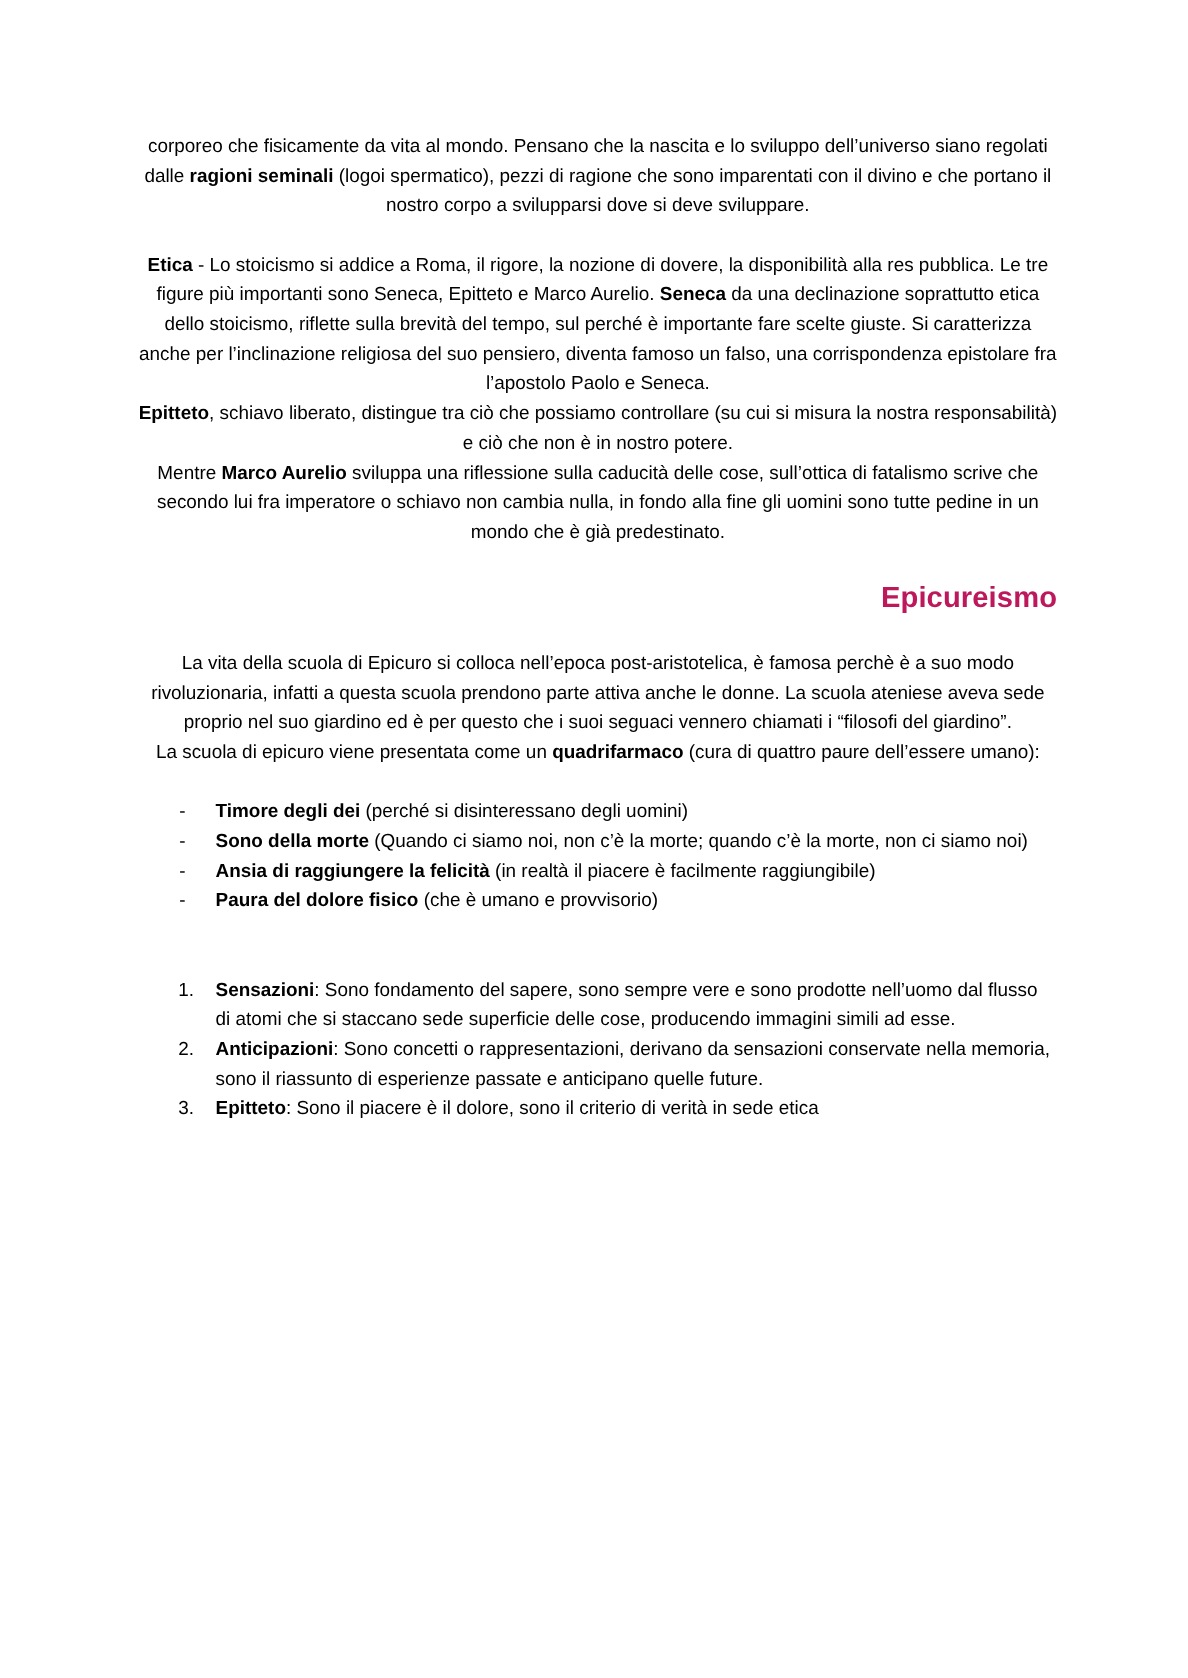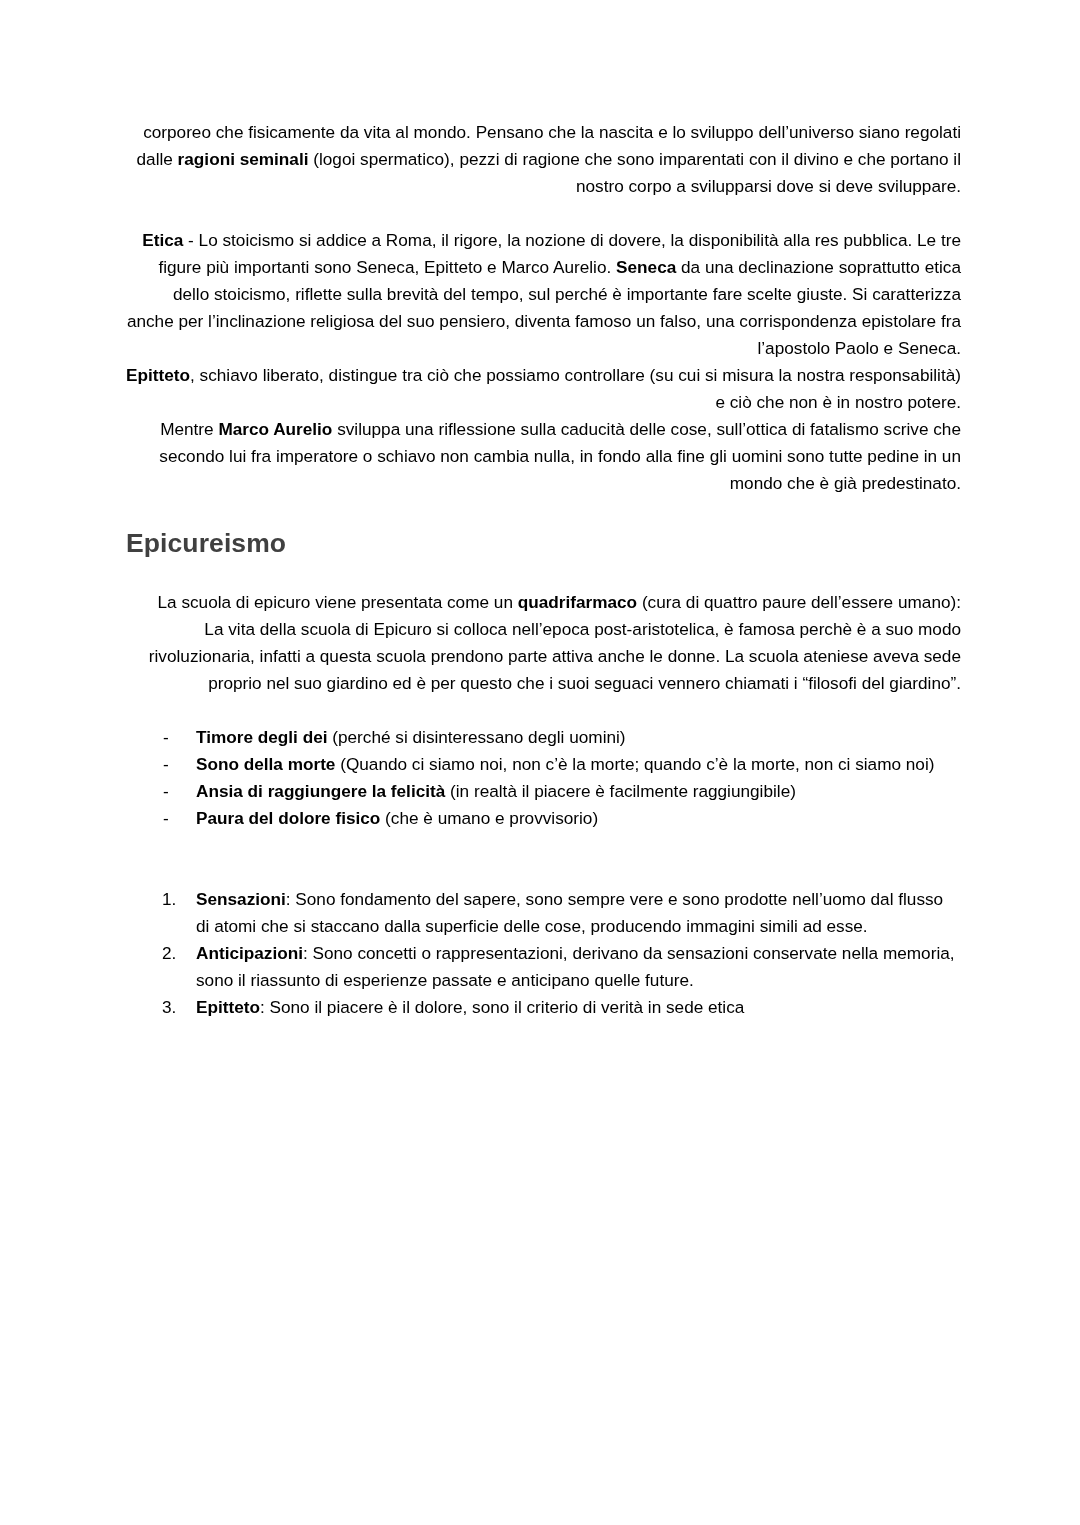--- a/index.html
+++ b/index.html
@@ -24,33 +24,33 @@
     position: absolute;
     left: 126px;
     top: 119px;
     width: 835px;
   }
   p.body {
     margin: 0;
     font-size: 17.2px;
     line-height: 27px;
     color: #000000;
-    text-align: right;
+    text-align: center;
     font-weight: 400;
   }
   .blockgap {
     height: 27px;
   }
   h1.section-title {
     margin: 0;
     font-size: 26.5px;
     line-height: 40px;
     font-weight: bold;
-    text-align: left;
-    color: #404040;
+    text-align: right;
+    color: #be185d;
     letter-spacing: 0.1px;
   }
   .title-space-before { height: 26px; }
   .title-space-after { height: 26px; }
 
   ul.dash-list {
     list-style: none;
     margin: 0;
     padding: 0;
   }
@@ -112,38 +112,38 @@
     <p class="body"><b>Epitteto</b><span>, schiavo liberato, distingue tra ciò che possiamo controllare (su cui si misura la nostra responsabilità) e ciò che non è in nostro potere.</span></p>
 
     <p class="body"><span>Mentre </span><b>Marco Aurelio</b><span> sviluppa una riflessione sulla caducità delle cose, sull’ottica di fatalismo scrive che secondo lui fra imperatore o schiavo non cambia nulla, in fondo alla fine gli uomini sono tutte pedine in un mondo che è già predestinato.</span></p>
 
     <div class="title-space-before"></div>
 
     <h1 class="section-title">Epicureismo</h1>
 
     <div class="title-space-after"></div>
 
+    <p class="body">La vita della scuola di Epicuro si colloca nell’epoca post-aristotelica, è famosa perchè è a suo modo rivoluzionaria, infatti a questa scuola prendono parte attiva anche le donne. La scuola ateniese aveva sede proprio nel suo giardino ed è per questo che i suoi seguaci vennero chiamati i “filosofi del giardino”.</p>
+
     <p class="body"><span>La scuola di epicuro viene presentata come un </span><b>quadrifarmaco</b><span> (cura di quattro paure dell’essere umano):</span></p>
-
-    <p class="body">La vita della scuola di Epicuro si colloca nell’epoca post-aristotelica, è famosa perchè è a suo modo rivoluzionaria, infatti a questa scuola prendono parte attiva anche le donne. La scuola ateniese aveva sede proprio nel suo giardino ed è per questo che i suoi seguaci vennero chiamati i “filosofi del giardino”.</p>
 
     <div class="blockgap"></div>
 
     <ul class="dash-list">
       <li><span class="dash-marker">-</span><b>Timore degli dei</b><span> (perché si disinteressano degli uomini)</span></li>
       <li><span class="dash-marker">-</span><b>Sono della morte</b><span> (Quando ci siamo noi, non c’è la morte; quando c’è la morte, non ci siamo noi)</span></li>
       <li><span class="dash-marker">-</span><b>Ansia di raggiungere la felicità</b><span> (in realtà il piacere è facilmente raggiungibile)</span></li>
       <li><span class="dash-marker">-</span><b>Paura del dolore fisico</b><span> (che è umano e provvisorio)</span></li>
     </ul>
 
     <div class="blockgap"></div>
 
 
     <div class="blockgap"></div>
 
     <ol class="num-list">
-      <li><span class="num-marker">1.</span><b>Sensazioni</b><span>: Sono fondamento del sapere, sono sempre vere e sono prodotte nell’uomo dal flusso di atomi che si staccano dalla superficie delle cose, producendo immagini simili ad esse.</span></li>
+      <li><span class="num-marker">1.</span><b>Sensazioni</b><span>: Sono fondamento del sapere, sono sempre vere e sono prodotte nell’uomo dal flusso di atomi che si staccano sede superficie delle cose, producendo immagini simili ad esse.</span></li>
       <li><span class="num-marker">2.</span><b>Anticipazioni</b><span>: Sono concetti o rappresentazioni, derivano da sensazioni conservate nella memoria, sono il riassunto di esperienze passate e anticipano quelle future.</span></li>
       <li><span class="num-marker">3.</span><b>Epitteto</b><span>: Sono il piacere è il dolore, sono il criterio di verità in sede etica</span></li>
     </ol>
 
   </div>
 </div>
 
 </body></html>

